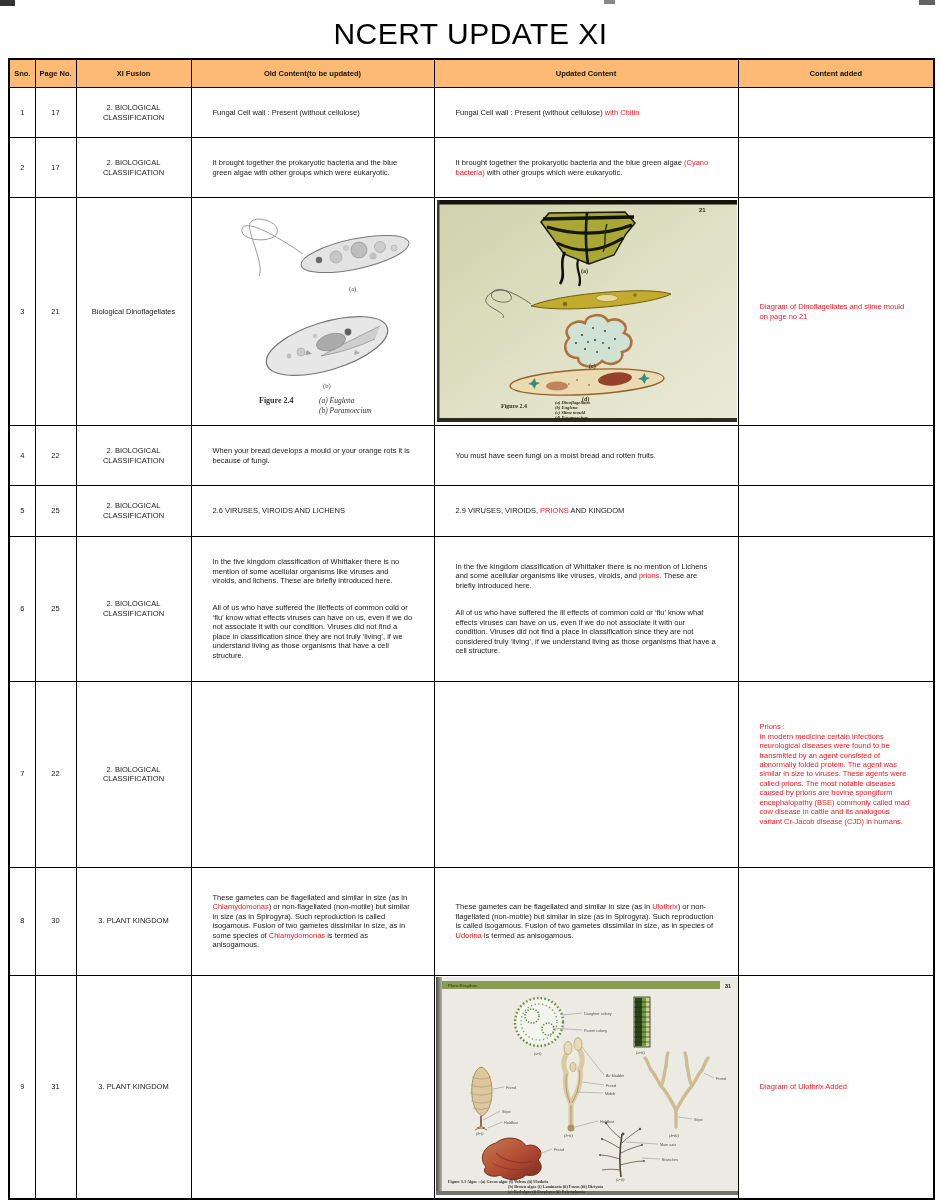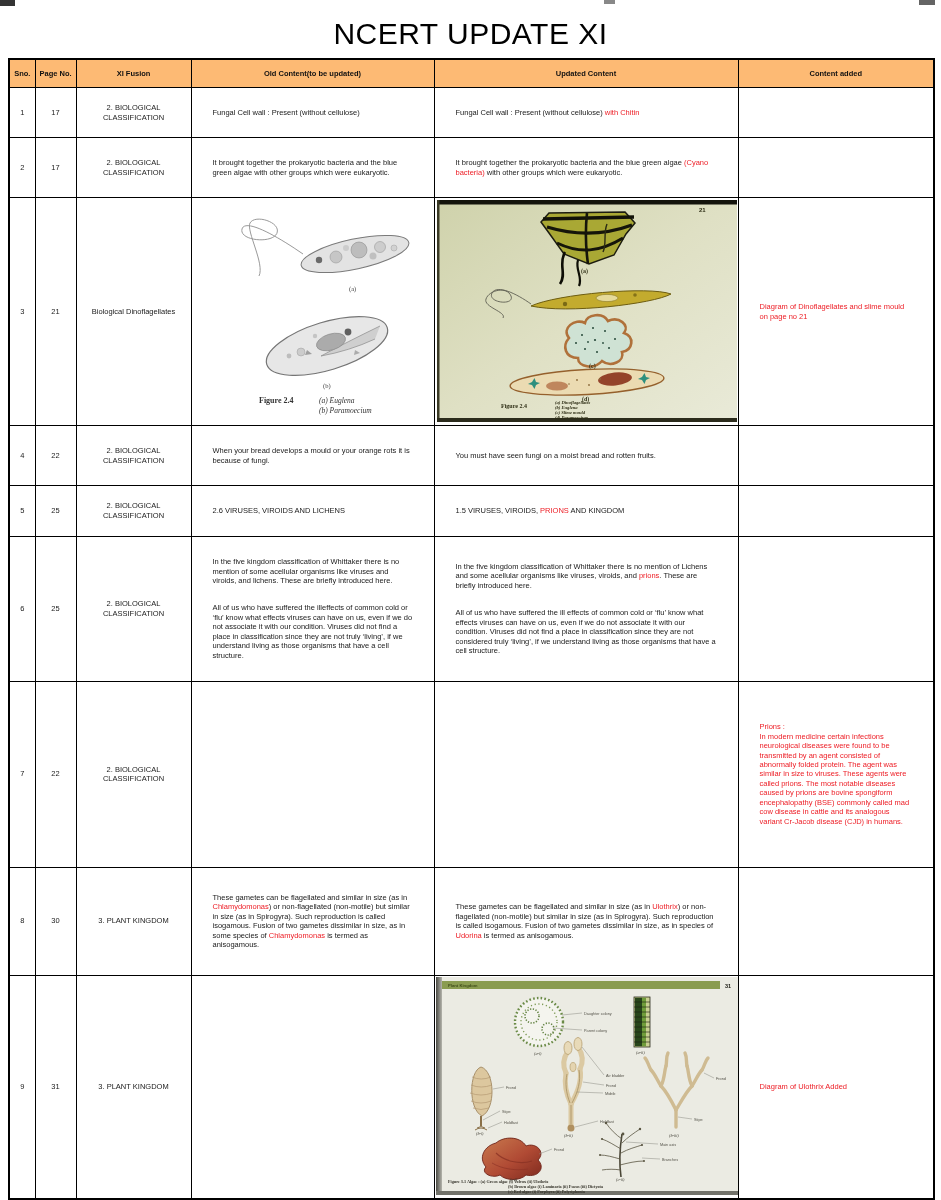--- a/index.html
+++ b/index.html
@@ -210,21 +210,21 @@
         <td></td>
       </tr>
       <tr style="height: 38px;">
         <td class="center">5</td>
         <td class="center">25</td>
         <td class="center">2. BIOLOGICAL CLASSIFICATION</td>
         <td>
           <p class="para"><span>2.6  VIRUSES, VIROIDS AND LICHENS</span></p>
         </td>
         <td>
-          <p class="para"><span>1.5  VIRUSES, VIROIDS, </span><span class="red">PRIONS</span><span> AND KINGDOM</span></p>
+          <p class="para"><span>2.9  VIRUSES, VIROIDS, </span><span class="red">PRIONS</span><span> AND KINGDOM</span></p>
         </td>
         <td></td>
       </tr>
       <tr style="height: 145px;">
         <td class="center">6</td>
         <td class="center">25</td>
         <td class="center">2. BIOLOGICAL CLASSIFICATION</td>
         <td>
           <p class="para"><span>In the five kingdom classification of Whittaker there is no mention of some acellular organisms like viruses and viroids, and lichens. These are briefly introduced here.</span></p>
           <p class="para"><span>All of us who have suffered the illeffects of common cold or ‘flu’ know what effects viruses can have on us, even if we do not associate it with our condition. Viruses did not find a place in classification since they are not truly ‘living’, if we understand living as those organisms that have a cell structure.</span></p>

